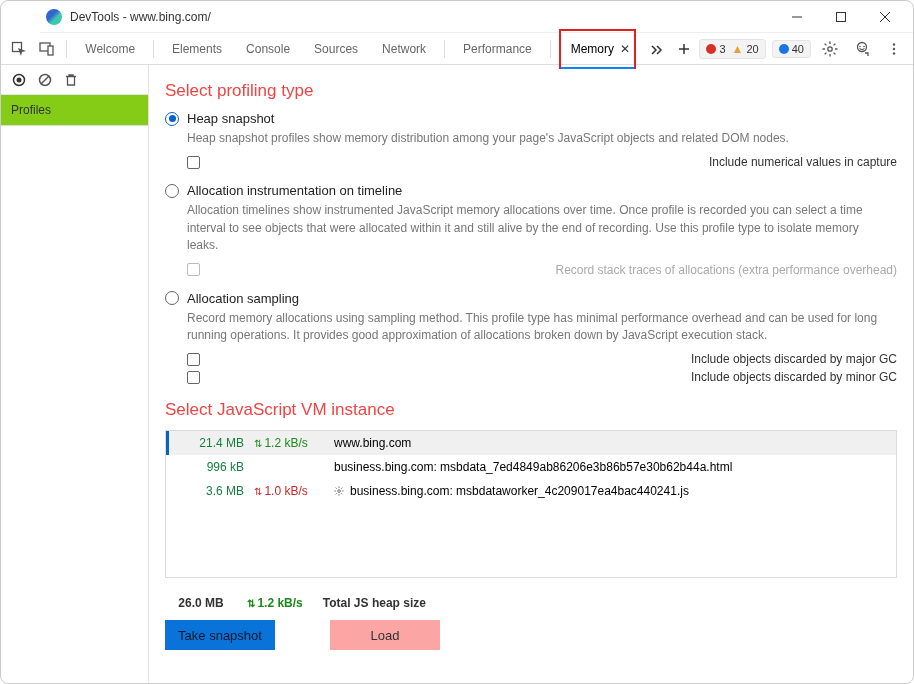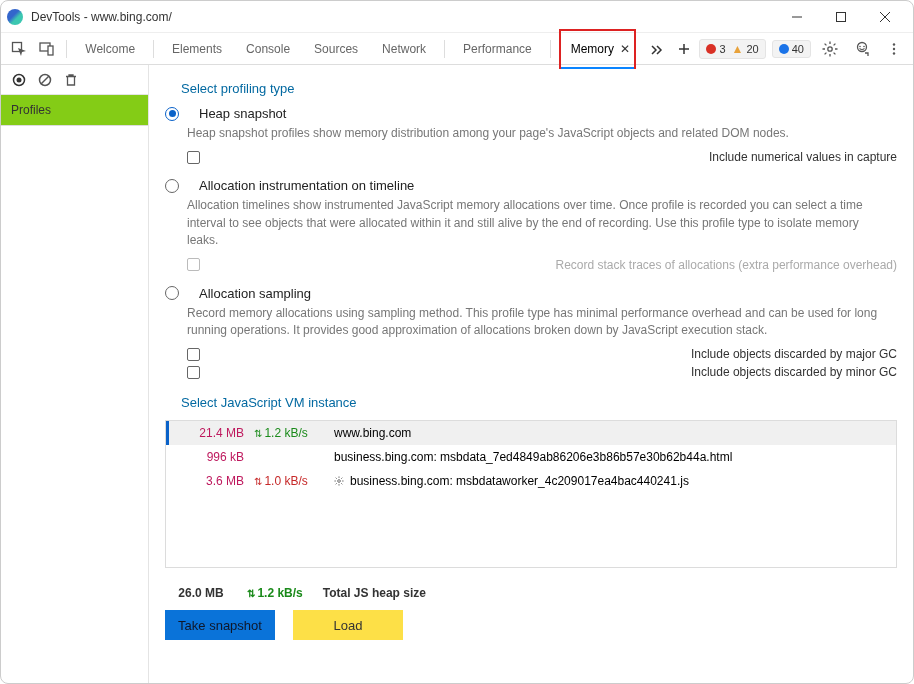--- a/index.html
+++ b/index.html
@@ -14,20 +14,21 @@
     overflow: hidden;
     border: 1px solid #ccc;
     border-radius: 8px;
   }
   .titlebar {
     height: 32px;
     display: flex;
     align-items: center;
     padding: 0 6px;
     border-bottom: 1px solid #eee;
+    margin-left: 39px;
   }
   .titlebar .app-icon {
     width: 16px; height: 16px;
     border-radius: 50%;
     background: linear-gradient(135deg,#36c 40%,#3cc7b1 60%);
     margin-right: 8px;
   }
   .titlebar .title { flex: none; color: #333; font-size: 12px; }
   .titlebar .spacer { flex: 1; }
   .win-btn { width: 44px; height: 28px; display:flex; align-items:center; justify-content:center; color:#333; }
@@ -75,68 +76,68 @@
   .sidebar-toolbar {
     height:30px; border-bottom:1px solid #e4e4e4;
     display:flex; align-items:center; gap:10px; padding:0 10px;
   }
   .sidebar-toolbar .tb-icon { width:16px; height:16px; display:flex; align-items:center; justify-content:center; }
   .sidebar .profiles-label {
     padding:8px 10px; background:#84cc16; font-size:12px; color:#333;
     border-bottom:1px solid #dcdcdc;
   }
   .content { flex:1; padding:12px 16px 10px 16px; overflow:auto; }
-  h2.section { font-size:13px; font-weight:400; color:#0369a1; margin:4px 0 10px 16px; }
+  h2.section { font-size:17px; font-weight:400; color:#ef4444; margin:4px 0 10px 0; }
   .opt { margin-bottom:14px; }
   .opt-head { display:flex; align-items:center; gap:8px; }
   .radio {
     width:14px; height:14px; border:1.5px solid #666; border-radius:50%;
     display:inline-flex; align-items:center; justify-content:center;
   }
   .radio.selected { border-color:#0a62c9; }
   .radio.selected .inner { width:7px; height:7px; border-radius:50%; background:#0a62c9; }
-  .opt-title { font-size:13px; color:#222;margin-left:12px; }
+  .opt-title { font-size:13px; color:#222; }
   .opt-desc { font-size:12px; color:#777; margin:4px 0 8px 22px; line-height:1.45; max-width:700px; }
   .chk-row { display:flex; align-items:center; gap:8px; margin-left:22px; margin-top:4px; font-size:12px;justify-content:space-between;}
   .chk {
     width:13px; height:13px; border:1.5px solid #666; border-radius:2px;
   }
   .chk.disabled { border-color:#bbb; }
   .chk-row.disabled { color:#aaa; }
   .vm-table {
     border:1px solid #dcdcdc; margin-top:6px; height:148px; overflow:hidden;
   }
   .vm-row {
     display:grid;
     grid-template-columns: 80px 80px 1fr;
     gap:0;
     padding:5px 8px;
     font-size:12px;
     align-items:center;
   }
   .vm-row.selected { background:#f0f0f0; border-left:3px solid #0a62c9; padding-left:5px; }
-  .vm-row .col-size { text-align:right; padding-right:10px; color:#be185d; }
+  .vm-row .col-size { text-align:right; padding-right:10px; color:#15803d; }
   .vm-row .col-rate { color:#333; display:flex; align-items:center; gap:2px;}
   .vm-row .col-rate.up { color:#1a8a1a; }
   .vm-row .col-rate.down { color:#c62828; }
   .vm-row .col-name { color:#000000; display:flex; align-items:center; gap:6px;}
   .arrow { font-size:10px; }
   .gear-sm { width:10px; height:10px; }
   .footer { margin-top:8px; padding:6px 0 10px 0; }
   .footer-row { display:flex; align-items:center; gap:10px; font-size:12px; padding:4px 0 10px 0;}
   .footer-row .total-size { width:72px; text-align:center; font-weight:600; }
   .footer-row .total-rate { color:#1a8a1a; display:flex; align-items:center; gap:2px; font-weight:600;}
   .footer-row .total-label { font-weight:600; margin-left:10px;}
   .btn-row { display:flex; gap:18px; }
   .btn {
     height:30px; min-width:110px; display:flex; align-items:center; justify-content:center;
     font-size:13px; border:none; cursor:pointer;
   }
   .btn.primary { background:#0a73d9; color:#0f172a; }
-  .btn.secondary { background:#fde047; color:#333; }
+  .btn.secondary { background:#fca5a5; color:#333;margin-left:37px; }
   svg { display:block; }
 </style>
 </head>
 <body>
 
 <div class="titlebar">
   <div class="app-icon"></div>
   <div class="title">DevTools - www.bing.com/</div>
   <div class="spacer"></div>
   <div class="win-btn">

